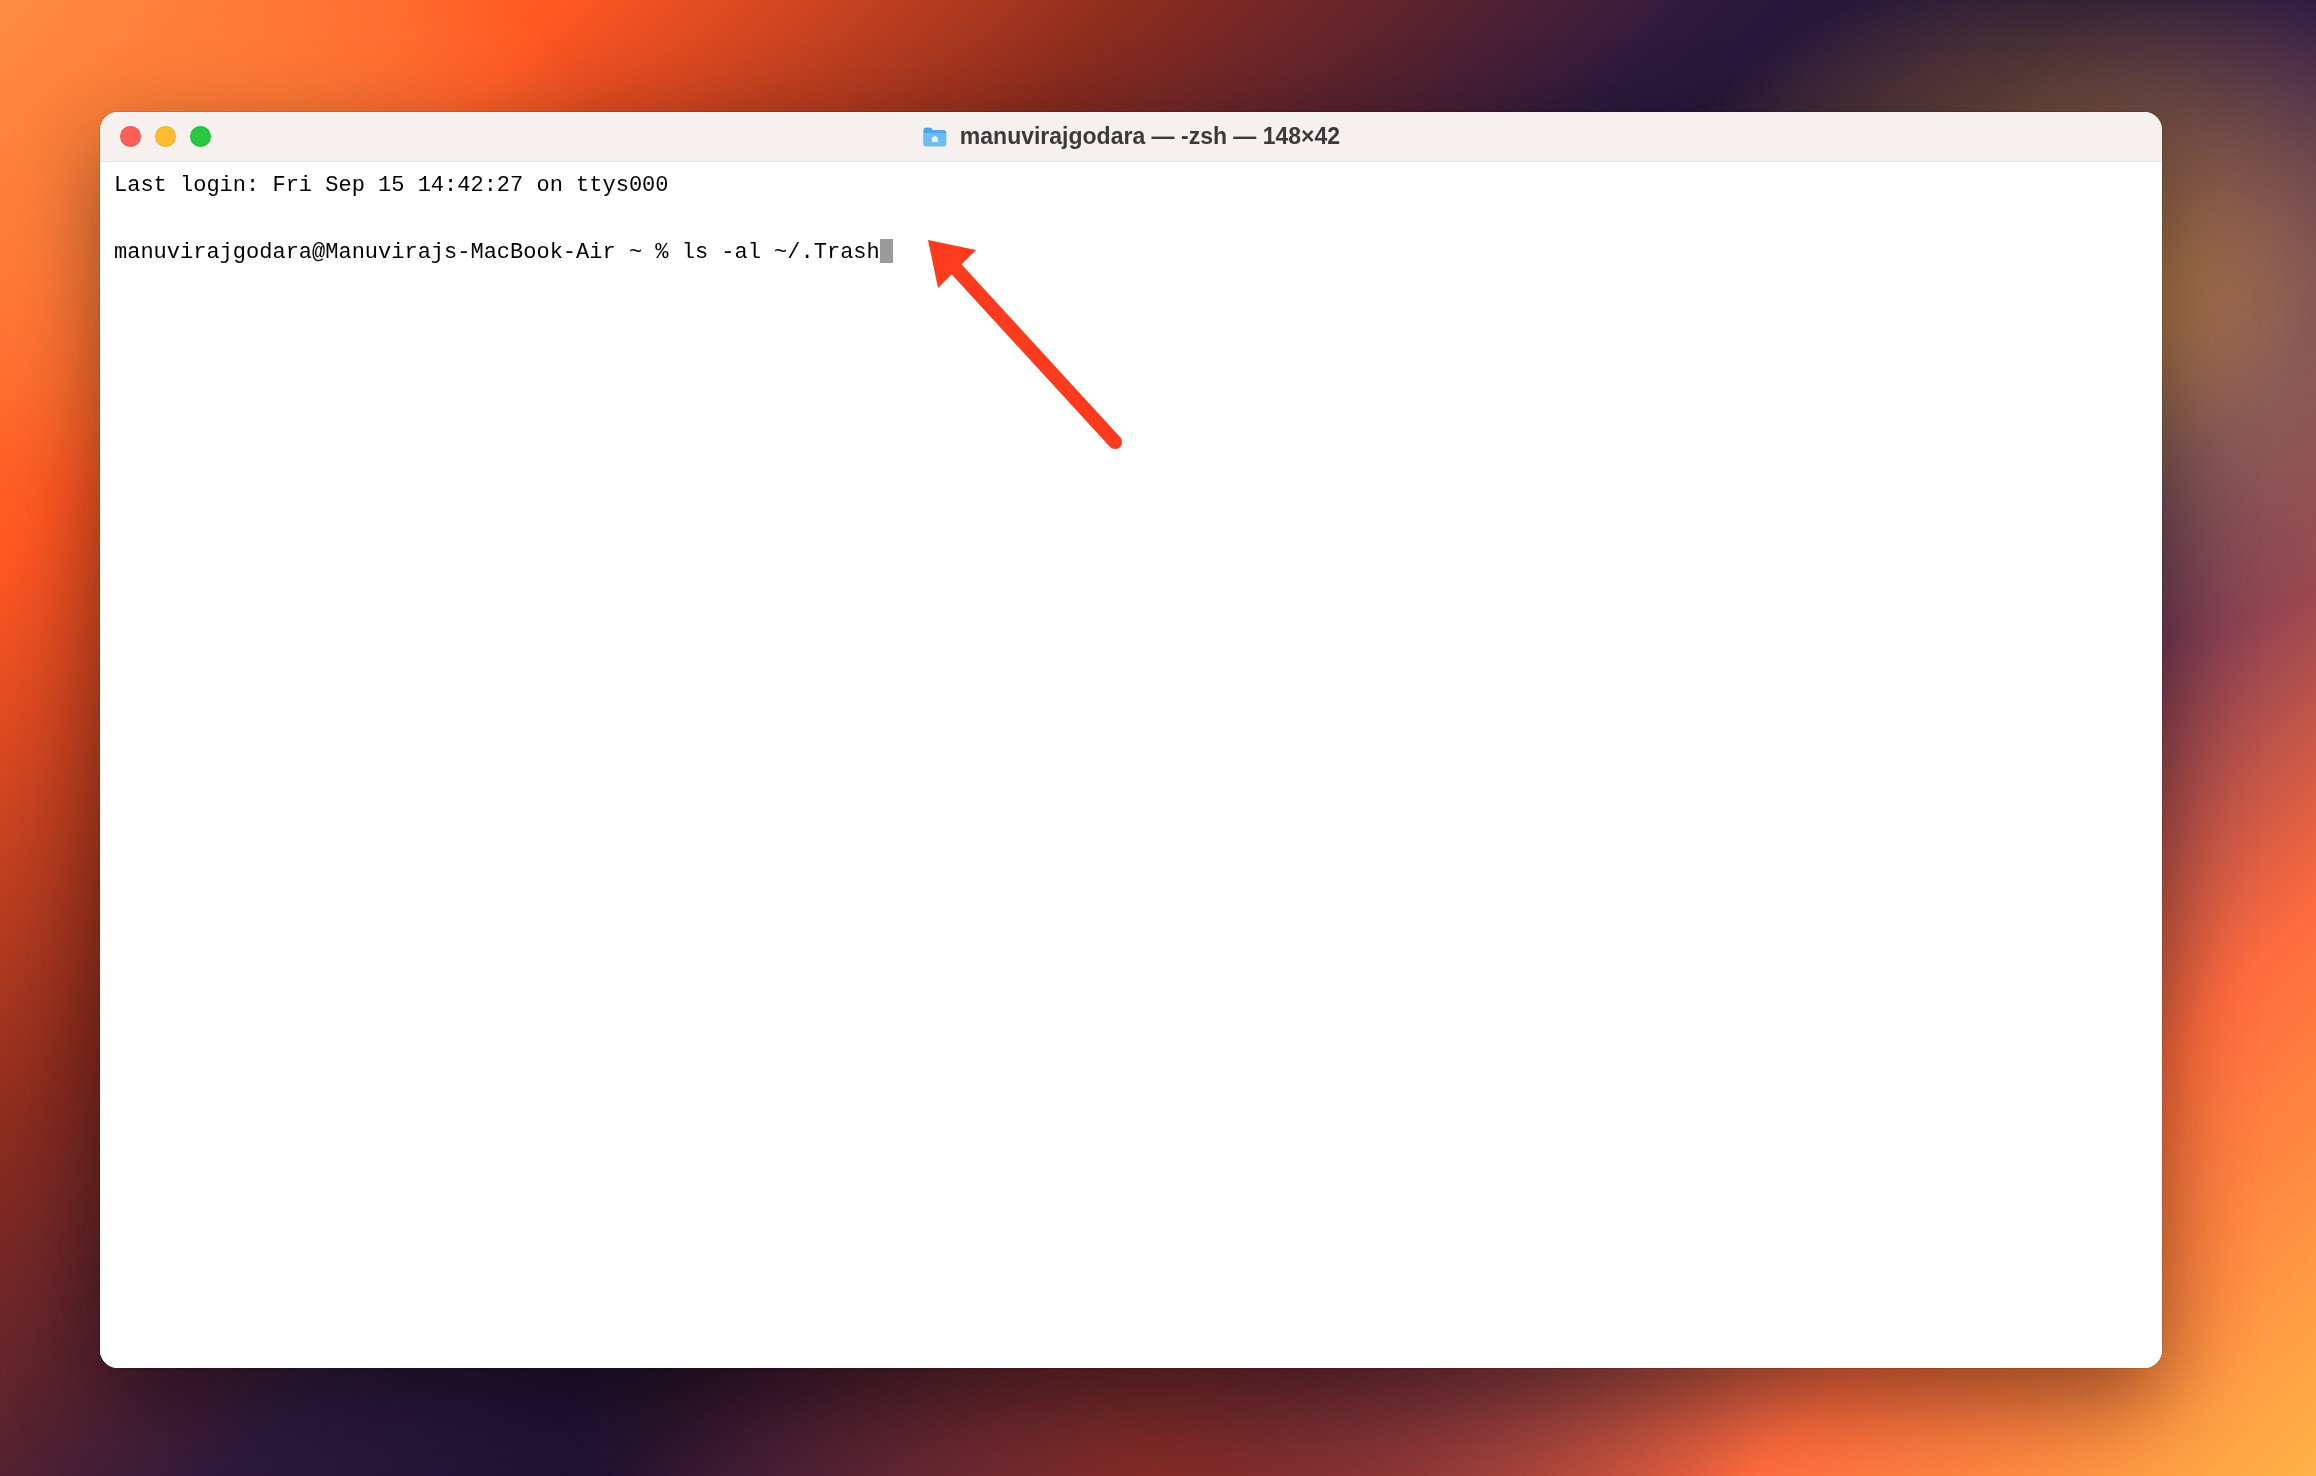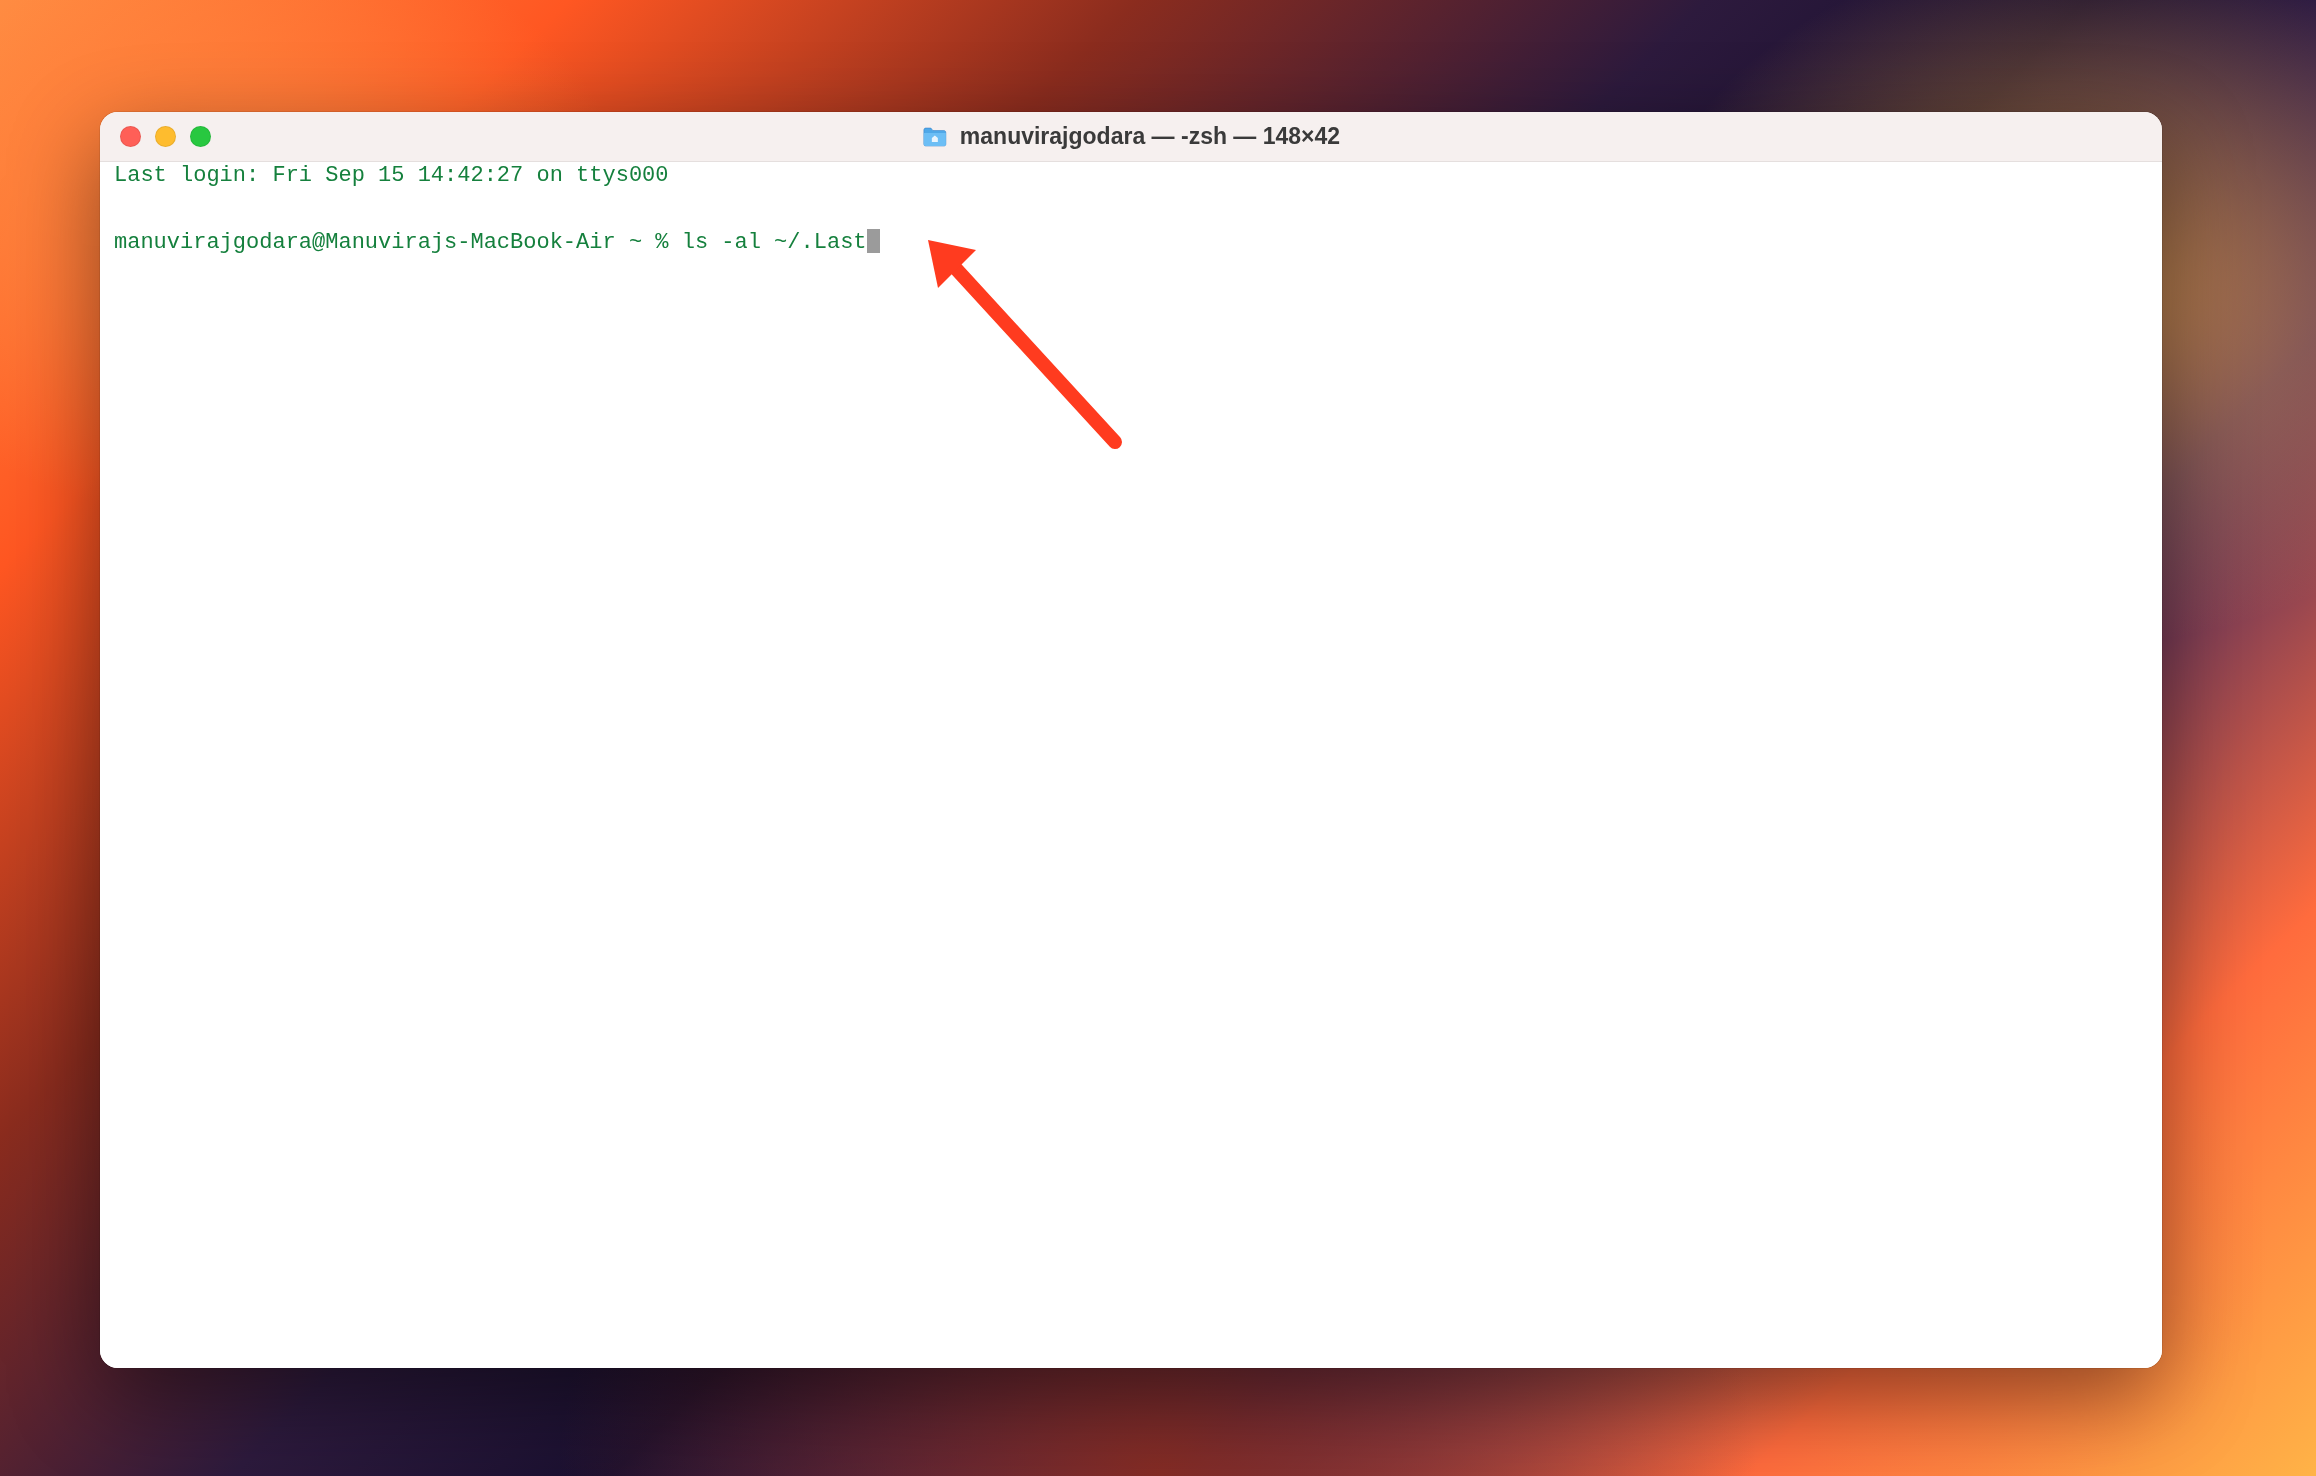--- a/index.html
+++ b/index.html
@@ -95,25 +95,25 @@
     }
 
     .folder-icon svg {
       width: 100%;
       height: 100%;
     }
 
     .terminal-body {
       flex: 1;
       background: #ffffff;
-      padding: 0 14px;
+      padding: 10px 14px;
       font-family: "SF Mono", Menlo, Monaco, "Courier New", monospace;
       font-size: 22px;
       line-height: 1.25;
-      color: #15803d;
+      color: #000000;
       overflow: hidden;
       position: relative;
     }
 
     .terminal-line {
       white-space: pre;
     }
 
     .prompt-line {
       white-space: pre;
@@ -162,21 +162,21 @@
           <path d="M2 7 L24 7 L24 18 C24 19.5 23 20 22 20 L4 20 C2.5 20 2 19 2 18 Z" fill="#6cbef5"></path>
           <path d="M10 12 L13 9.5 L16 12 L16 16 L10 16 Z M11.5 13.5 L14.5 13.5 L14.5 16 L11.5 16 Z" fill="#ffffff" opacity="0.85"></path>
         </svg>
       </span>
       <span>manuvirajgodara — -zsh — 148×42</span>
     </div>
   </div>
 
   <div class="terminal-body">
     <div class="terminal-line">Last login: Fri Sep 15 14:42:27 on ttys000</div>
-    <div class="prompt-line"><span>manuvirajgodara@Manuvirajs-MacBook-Air ~ % </span><span>ls -al ~/.Last</span><span class="cursor-block"></span></div>
+    <div class="prompt-line"><span>manuvirajgodara@Manuvirajs-MacBook-Air ~ % </span><span>ls -al ~/.Trash</span><span class="cursor-block"></span></div>
   </div>
 
 </div>
 
 <div class="annotation-arrow">
   <svg width="220" height="230">
     <defs>
       <marker id="arrowhead" markerWidth="8" markerHeight="8" refX="2" refY="4" orient="auto">
         <polygon points="0 0, 8 4, 0 8" fill="#ff3b1f"></polygon>
       </marker>

